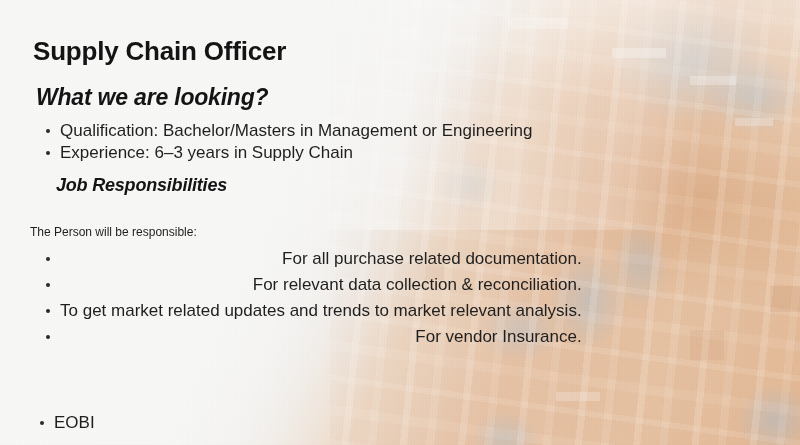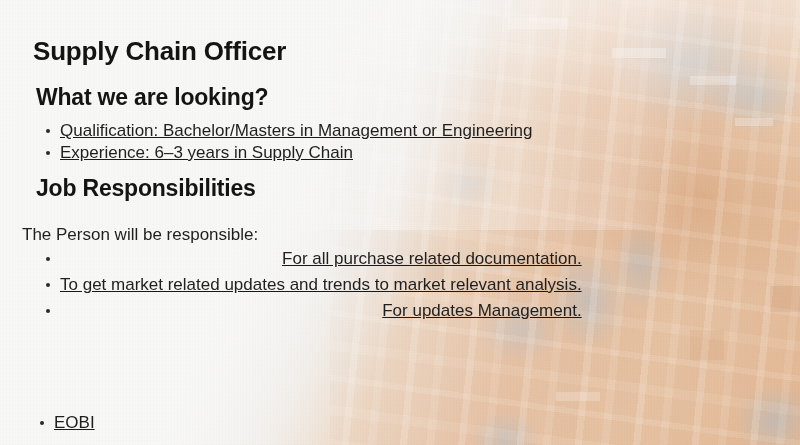--- a/index.html
+++ b/index.html
@@ -167,59 +167,59 @@
     letter-spacing: -0.2px;
     color: #141414;
     white-space: nowrap;
   }
 
   .section-heading {
     position: absolute;
     font-weight: bold;
     color: #141414;
     white-space: nowrap;
+    font-style: italic;
   }
 
   .heading-looking {
     left: 36px;
     top: 84px;
     font-size: 23px;
     letter-spacing: -0.2px;
   }
 
   .heading-responsibilities {
-    left: 36px;
+    left: 56px;
     top: 175px;
-    font-size: 23px;
+    font-size: 18px;
     letter-spacing: -0.2px;
     text-align: right;
   }
 
   .heading-benefits {
     left: 42px;
     top: 381px;
     font-size: 21px;
     letter-spacing: -0.2px;
   }
 
   .lead-line {
     position: absolute;
-    left: 22px;
+    left: 30px;
     top: 225px;
-    font-size: 17px;
+    font-size: 12px;
     color: #1f1f1f;
     white-space: nowrap;
   }
 
   ul.bullets {
     position: absolute;
     margin: 0;
     padding: 0;
     list-style: none;
-    text-decoration: underline;
   }
 
   ul.bullets li {
     position: relative;
     padding-left: 22px;
     font-size: 17px;
     color: #1f1f1f;
     white-space: nowrap;
   }
 
@@ -285,22 +285,23 @@
       <li>Qualification: Bachelor/Masters in Management or Engineering</li>
       <li>Experience: 6–3 years in Supply Chain</li>
     </ul>
 
     <div class="section-heading heading-responsibilities">Job Responsibilities</div>
 
     <div class="lead-line">The Person will be responsible:</div>
 
     <ul class="bullets bullets-responsibilities">
       <li>For all purchase related documentation.</li>
+      <li>For relevant data collection &amp; reconciliation.</li>
       <li>To get market related updates and trends to market relevant analysis.</li>
-      <li>For updates Management.</li>
+      <li>For vendor Insurance.</li>
     </ul>
 
 
     <ul class="bullets bullets-benefits">
       <li>EOBI</li>
     </ul>
 
   </div>
 </div>
 

